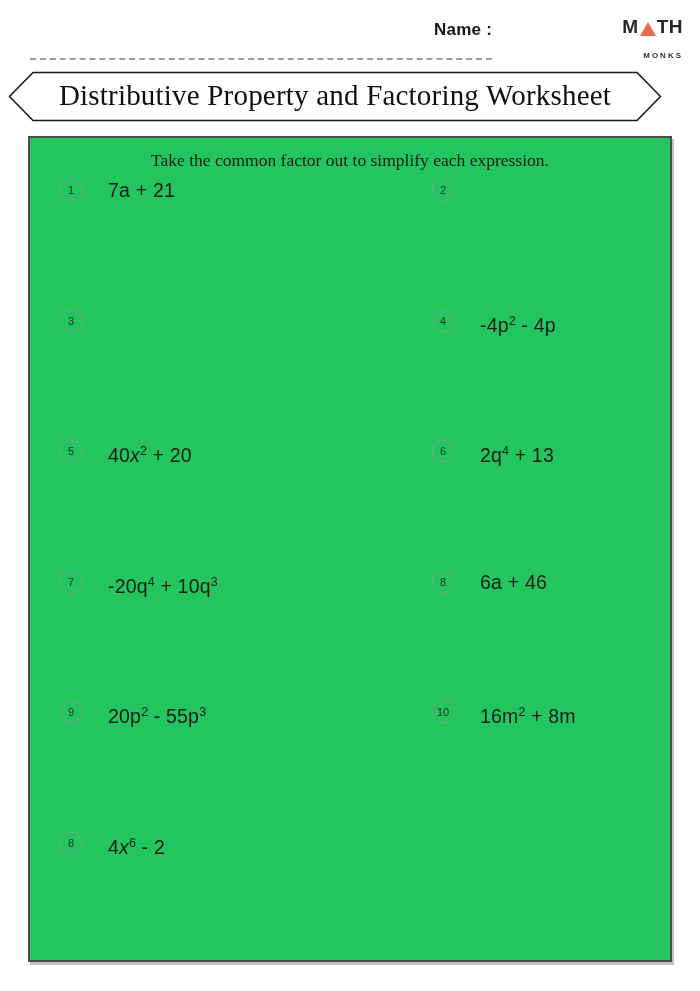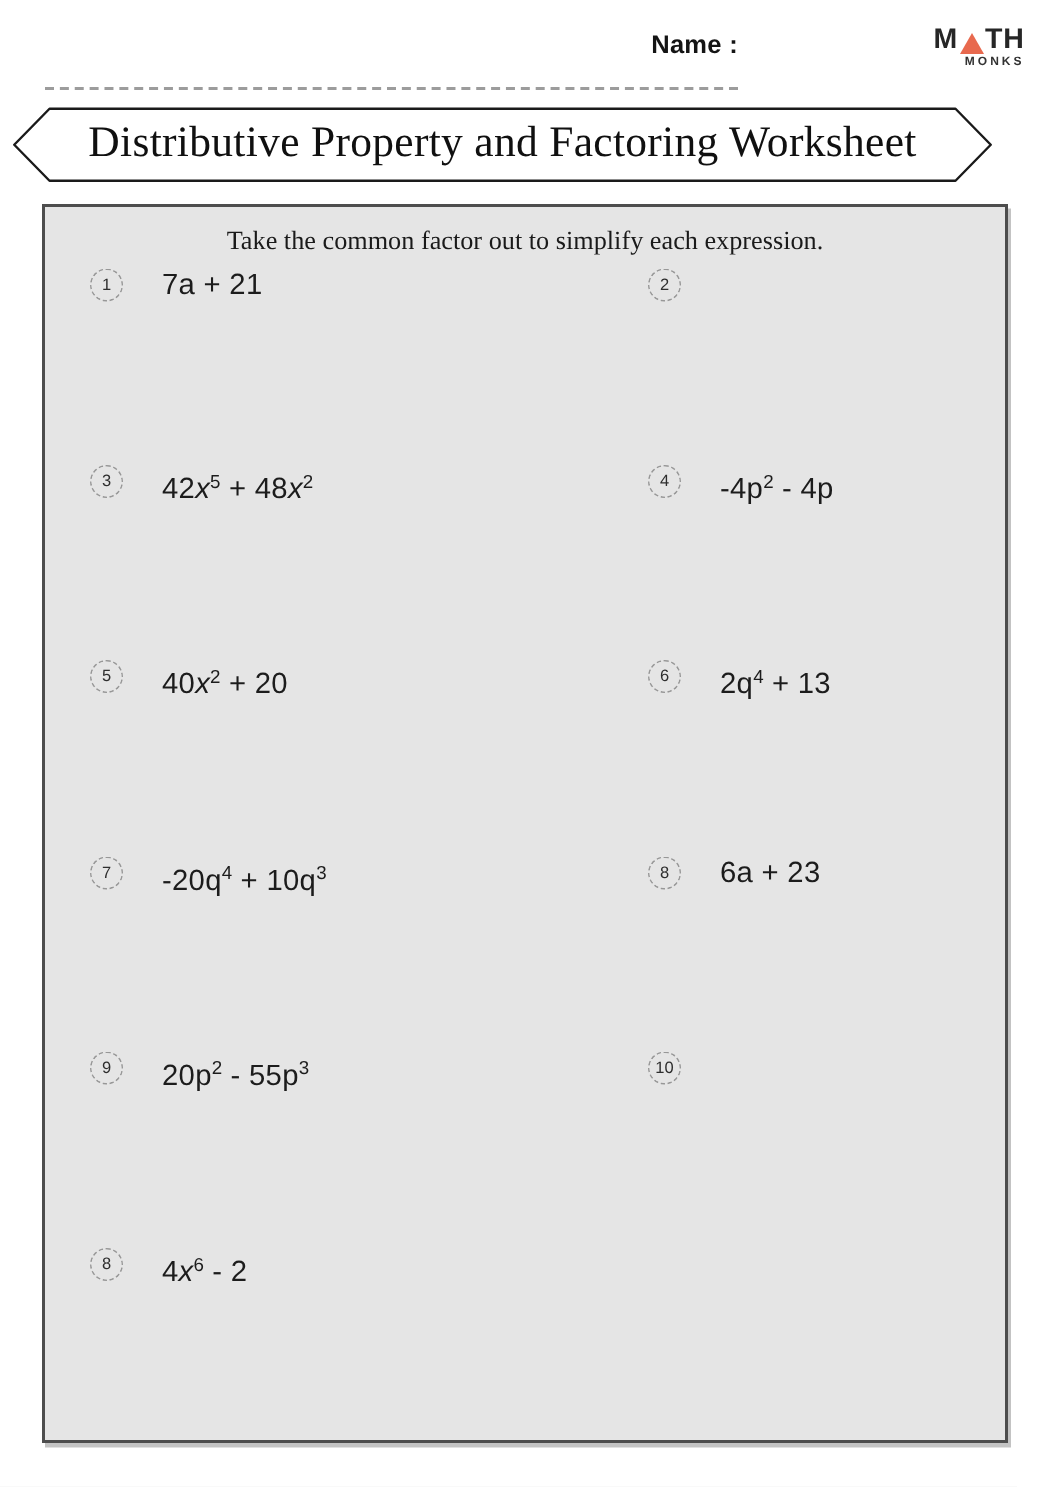--- a/index.html
+++ b/index.html
@@ -12,32 +12,32 @@
   .name-line { width: 462px; height: 20px; margin-left: 8px; margin-bottom: 1px;
     border-bottom: 2px dashed #9c9c9c; }
 
   .logo { position: absolute; right: 17px; top: 17px; text-align: right; }
   .logo-top { font-size: 19px; font-weight: 700; color: #262626; letter-spacing: 0.5px;
     display: flex; align-items: flex-end; justify-content: flex-end; line-height: 1; }
   .logo-tri { display: inline-block; width: 0; height: 0; margin: 0 1px;
     border-left: 8px solid transparent; border-right: 8px solid transparent;
     border-bottom: 14px solid #e8694e; }
   .logo-bottom { font-size: 8px; font-weight: 700; color: #333333; letter-spacing: 2px;
-    margin-top: 1px; line-height: 1; }
+    margin-top: 16px; line-height: 1; }
 
   
   .banner { position: absolute; left: 8px; top: 71px; width: 654px; height: 51px; }
   .banner svg { position: absolute; inset: 0; }
   .banner-title { position: absolute; inset: 0; display: flex; align-items: center; justify-content: center;
     font-family: "Liberation Serif", serif; font-size: 29px; color: #101010; letter-spacing: 0.2px;
     padding-bottom: 2px; }
 
   
   .sheet { position: absolute; left: 28px; top: 136px; width: 644px; height: 826px;
-    border: 2px solid #4d4d4d; background: #e5e5e5; box-shadow: 2px 3px 0 #c3c3c3; }
+    border: 2px solid #4d4d4d; background: #22c55e; box-shadow: 2px 3px 0 #c3c3c3; }
   .instruction { margin-top: 11px; text-align: center; font-family: "Liberation Serif", serif;
     font-size: 17.5px; color: #1a1a1a; line-height: 22px; }
   .grid { margin-top: 7px; }
   .prow { height: 130.5px; display: flex; align-items: flex-start; padding-left: 30px; }
   .problem { display: flex; align-items: flex-start; }
   .col1 { width: 372px; }
   .col2 { flex: 1; }
   .pnum { flex: 0 0 auto; width: 22px; height: 22px; margin-top: 1px; border: 1px dashed #979797;
     border-radius: 50%; display: flex; align-items: center; justify-content: center;
     font-size: 11px; color: #2e2e2e; }
@@ -78,21 +78,20 @@
     <span class="pnum">1</span>
     <span class="pexpr"><span>7a + 21</span></span>
   </div>
         <div class="problem col2">
     <span class="pnum">2</span>
   </div>
       </div>
       <div class="prow">
         <div class="problem col1">
     <span class="pnum">3</span>
-    <span class="pexpr"><span>42</span><span class="it">x</span><span class="sup">5</span><span> + 48</span><span class="it">x</span><span class="sup">2</span></span>
   </div>
         <div class="problem col2">
     <span class="pnum">4</span>
     <span class="pexpr"><span>-4p</span><span class="sup">2</span><span> - 4p</span></span>
   </div>
       </div>
       <div class="prow">
         <div class="problem col1">
     <span class="pnum">5</span>
     <span class="pexpr"><span>40</span><span class="it">x</span><span class="sup">2</span><span> + 20</span></span>
@@ -102,30 +101,31 @@
     <span class="pexpr"><span>2q</span><span class="sup">4</span><span> + 13</span></span>
   </div>
       </div>
       <div class="prow">
         <div class="problem col1">
     <span class="pnum">7</span>
     <span class="pexpr"><span>-20q</span><span class="sup">4</span><span> + 10q</span><span class="sup">3</span></span>
   </div>
         <div class="problem col2">
     <span class="pnum">8</span>
-    <span class="pexpr"><span>6a + 23</span></span>
+    <span class="pexpr"><span>6a + 46</span></span>
   </div>
       </div>
       <div class="prow">
         <div class="problem col1">
     <span class="pnum">9</span>
     <span class="pexpr"><span>20p</span><span class="sup">2</span><span> - 55p</span><span class="sup">3</span></span>
   </div>
         <div class="problem col2">
     <span class="pnum">10</span>
+    <span class="pexpr"><span>16m</span><span class="sup">2</span><span> + 8m</span></span>
   </div>
       </div>
       <div class="prow">
         <div class="problem col2">
     <span class="pnum">8</span>
     <span class="pexpr"><span>4</span><span class="it">x</span><span class="sup">6</span><span> - 2</span></span>
   </div>
       </div>
     </div>
 </div>

